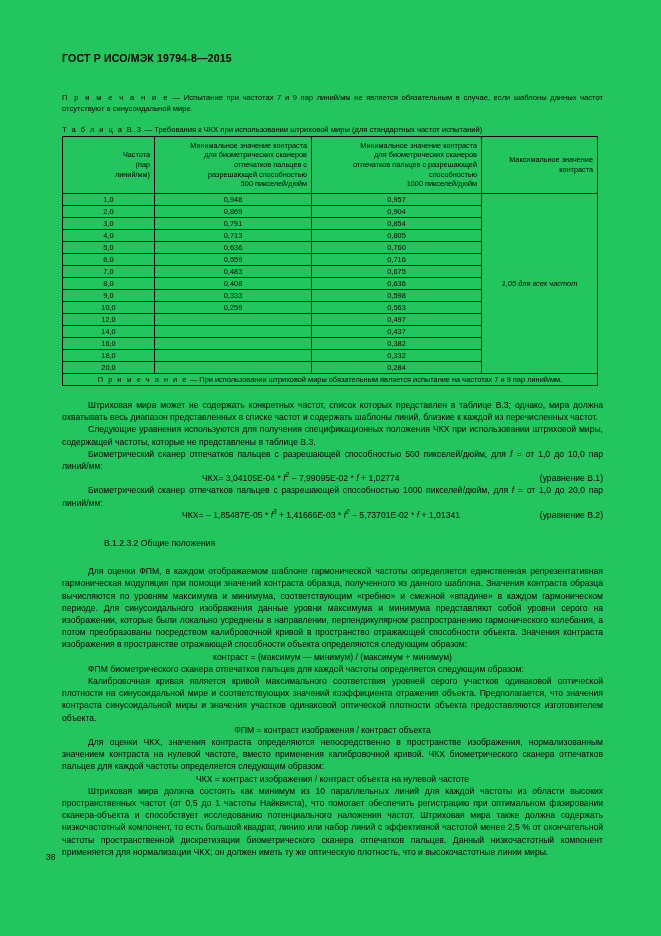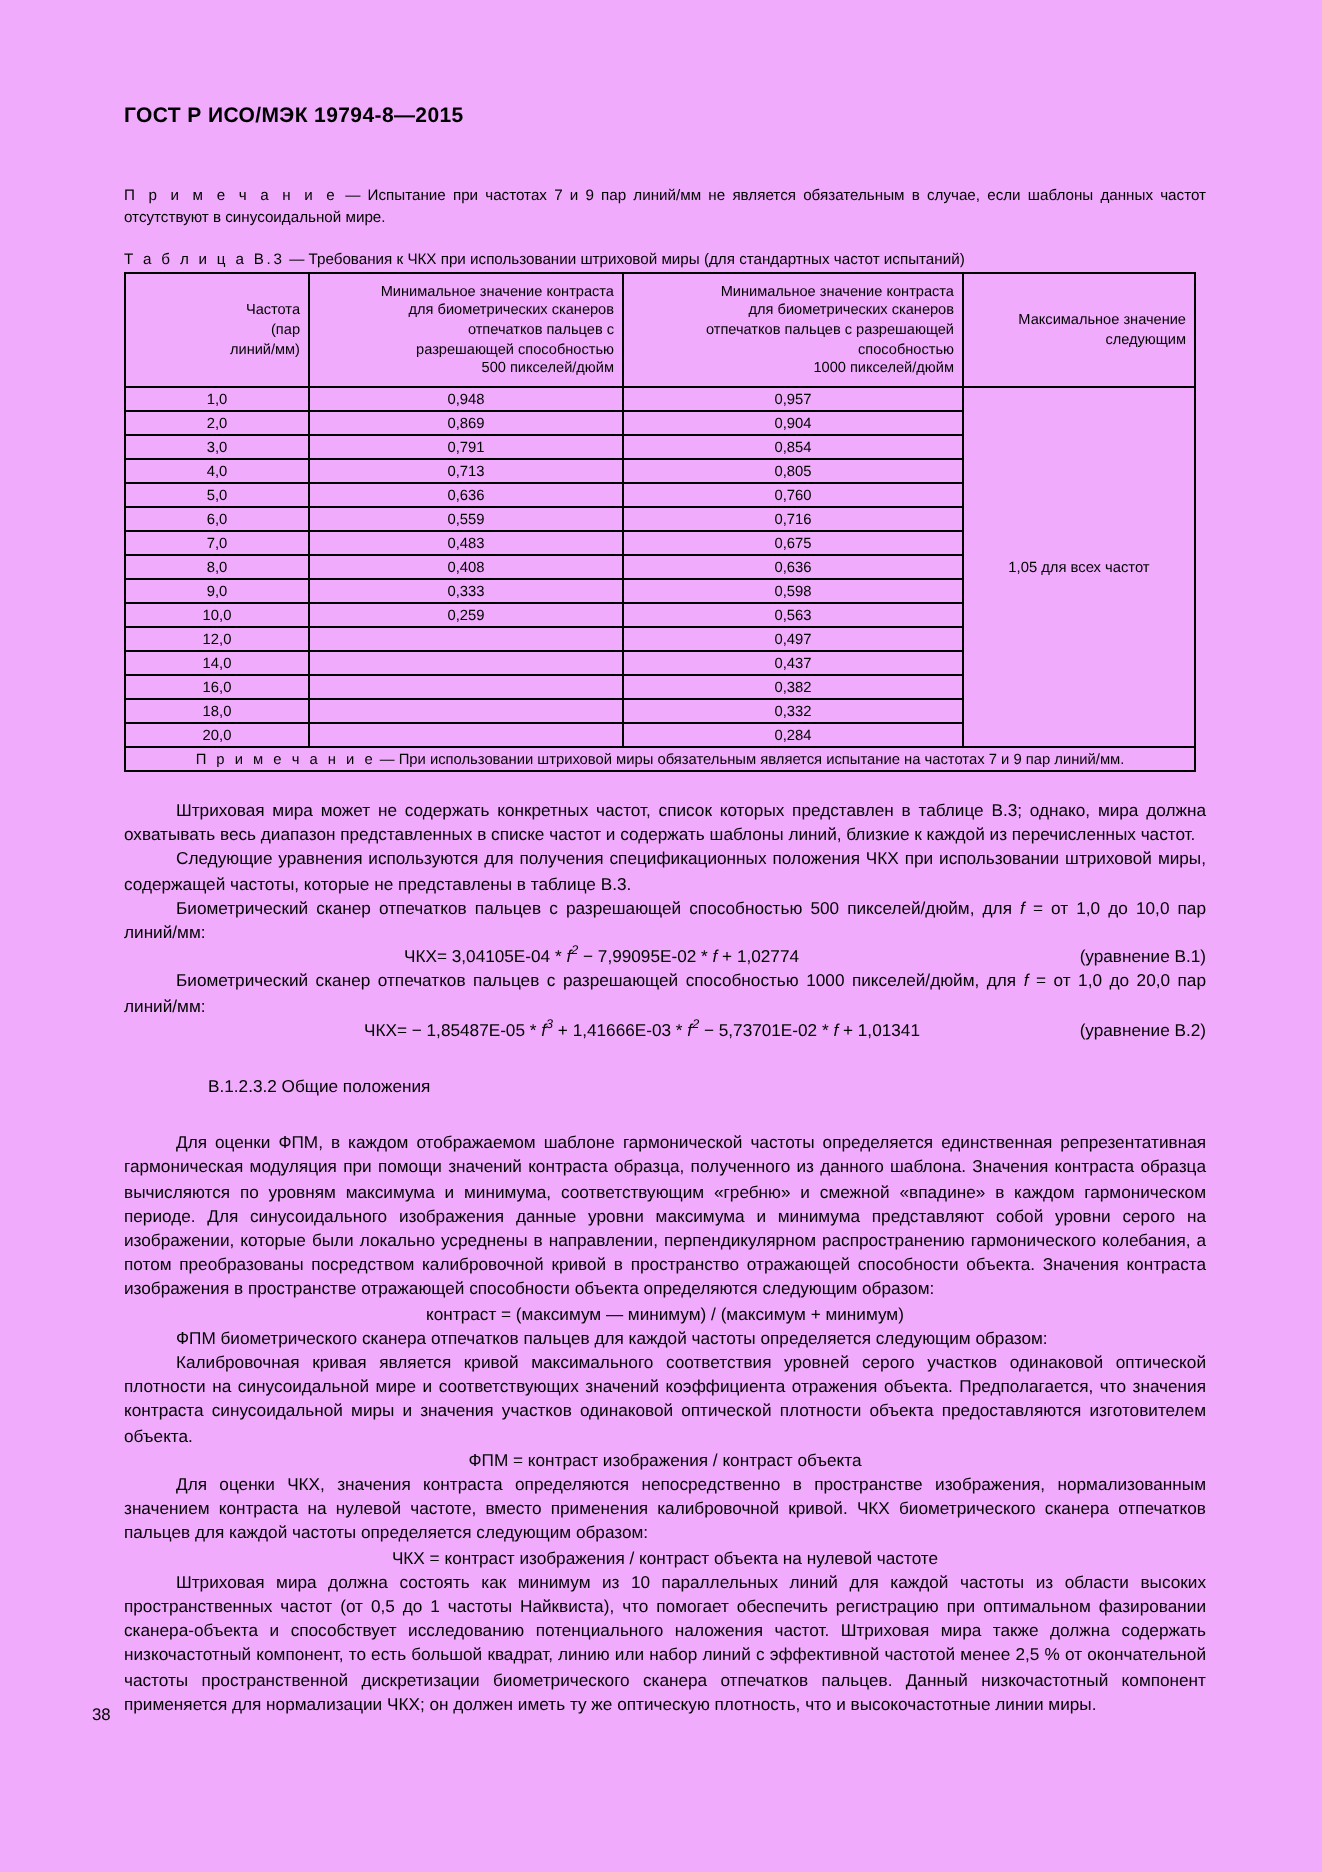--- a/index.html
+++ b/index.html
@@ -8,21 +8,21 @@
     background: #ffffff;
   }
   body {
     font-family: "Liberation Sans", sans-serif;
     color: #000000;
   }
   .page {
     position: relative;
     width: 661px;
     height: 936px;
-    background: #f0abfc;
+    background: #22c55e;
     overflow: hidden;
     box-sizing: border-box;
   }
   .content {
     position: absolute;
     left: 62px;
     top: 52px;
     width: 541px;
   }
   .doc-header {
@@ -72,20 +72,21 @@
     font-size: 7.4px;
     text-align: center;
     height: 11px;
     line-height: 11px;
     vertical-align: middle;
   }
   td.maxcell {
     font-size: 7.4px;
     text-align: center;
     vertical-align: middle;
+    font-style: italic;
   }
   tr.hb td {
     border-bottom-width: 1.3px;
   }
   td.footnote {
     font-size: 7.4px;
     text-align: justify;
     line-height: 1.45;
     padding: 3px 5px 3px 5px;
     border-top: 1.3px solid #000000;
@@ -197,21 +198,21 @@
           </th>
           <th>
             <span>Минимальное значение контраста</span><br>
             <span>для биометрических сканеров</span><br>
             <span>отпечатков пальцев с разрешающей</span><br>
             <span>способностью</span><br>
             <span>1000 пикселей/дюйм</span>
           </th>
           <th>
             <span>Максимальное значение</span><br>
-            <span>следующим</span>
+            <span>контраста</span>
           </th>
         </tr>
       </thead>
       <tbody>
         <tr>
           <td>1,0</td>
           <td>0,948</td>
           <td>0,957</td>
           <td class="maxcell" rowspan="15">1,05 для всех частот</td>
         </tr>

